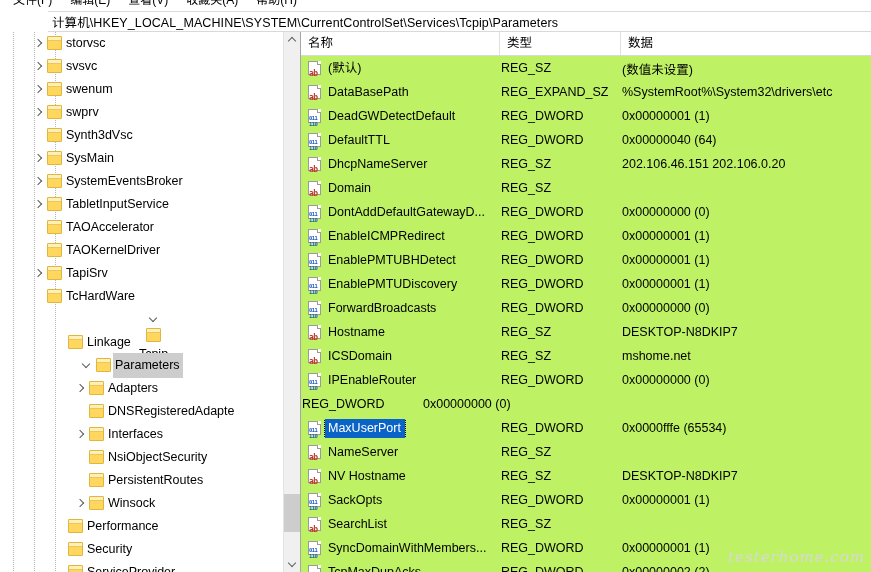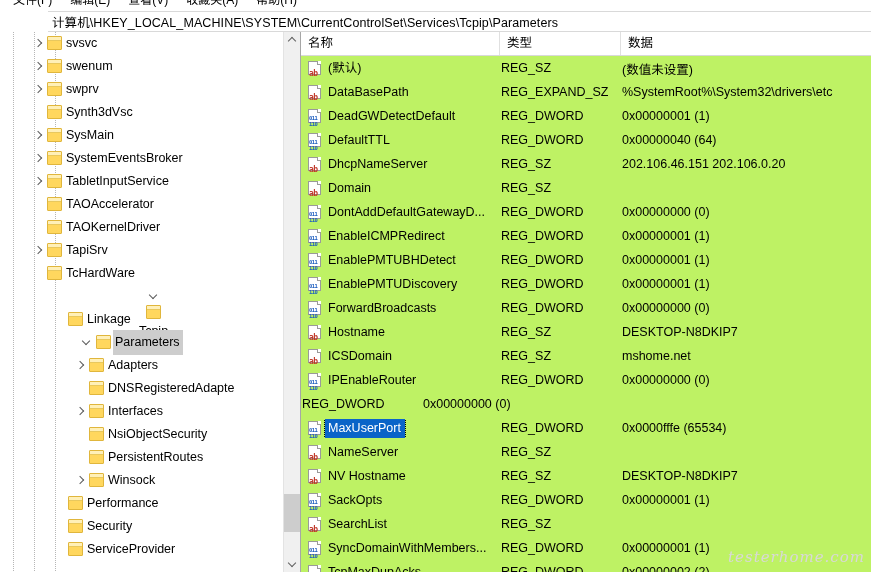--- a/index.html
+++ b/index.html
@@ -345,20 +345,27 @@
   <div class="treepane">
     <div class="tree" id="tree">
         <div class="guide" style="left: 13px;"></div>
         <div class="guide" style="left: 34px;"></div>
         <div class="guide" style="left: 55px;"></div>
         <div class="tnode" style="padding-left: 30px;">
           <span class="chev collapsed"></span>
           <span class="folder">
             <i></i>
           </span>
+          <span class="tlabel">storvsc</span>
+        </div>
+        <div class="tnode" style="padding-left: 30px;">
+          <span class="chev collapsed"></span>
+          <span class="folder">
+            <i></i>
+          </span>
           <span class="tlabel">svsvc</span>
         </div>
         <div class="tnode" style="padding-left: 30px;">
           <span class="chev collapsed"></span>
           <span class="folder">
             <i></i>
           </span>
           <span class="tlabel">swenum</span>
         </div>
         <div class="tnode" style="padding-left: 30px;">

